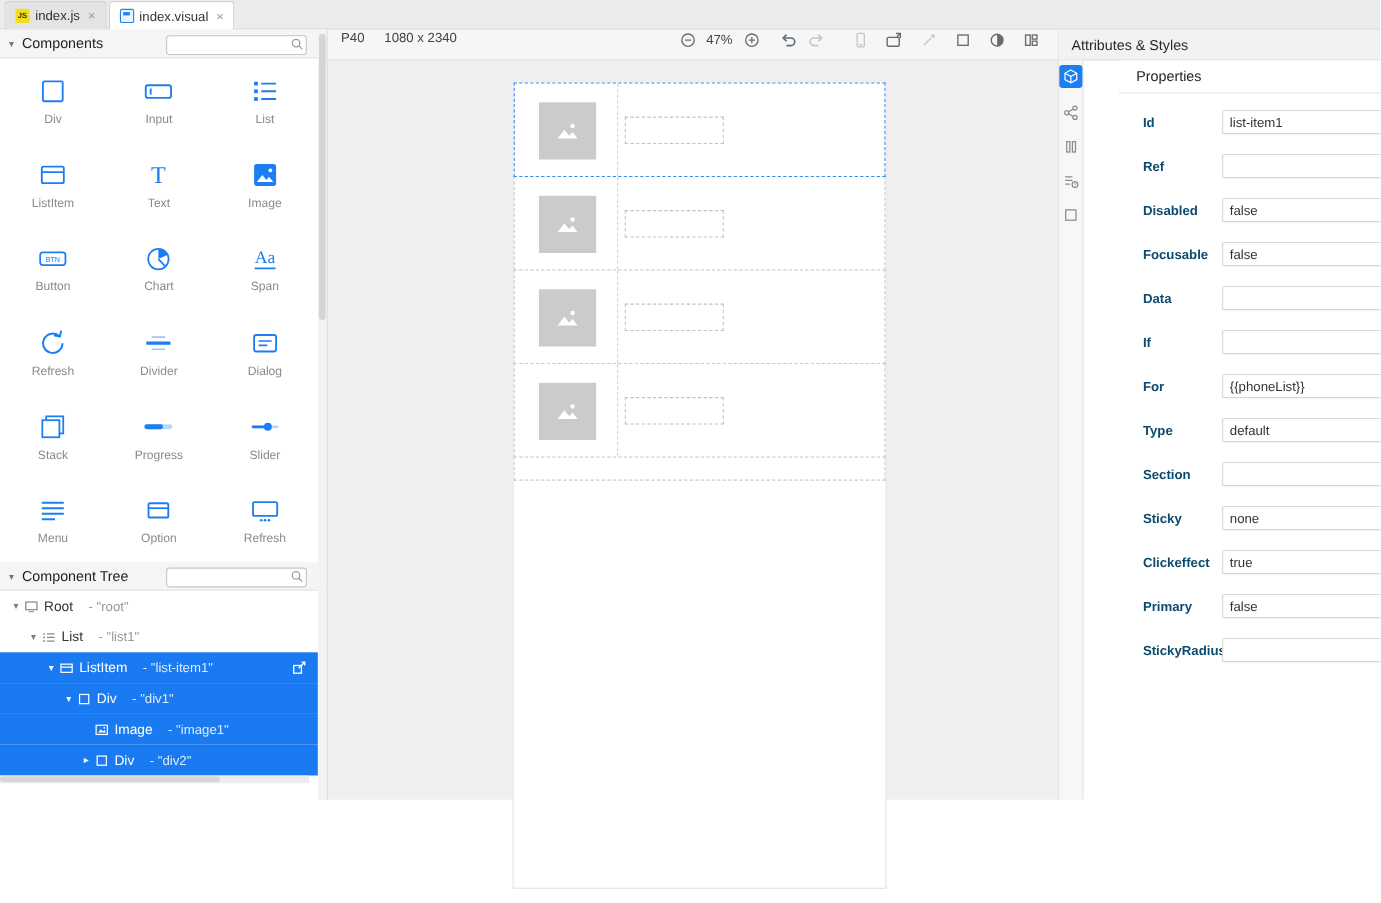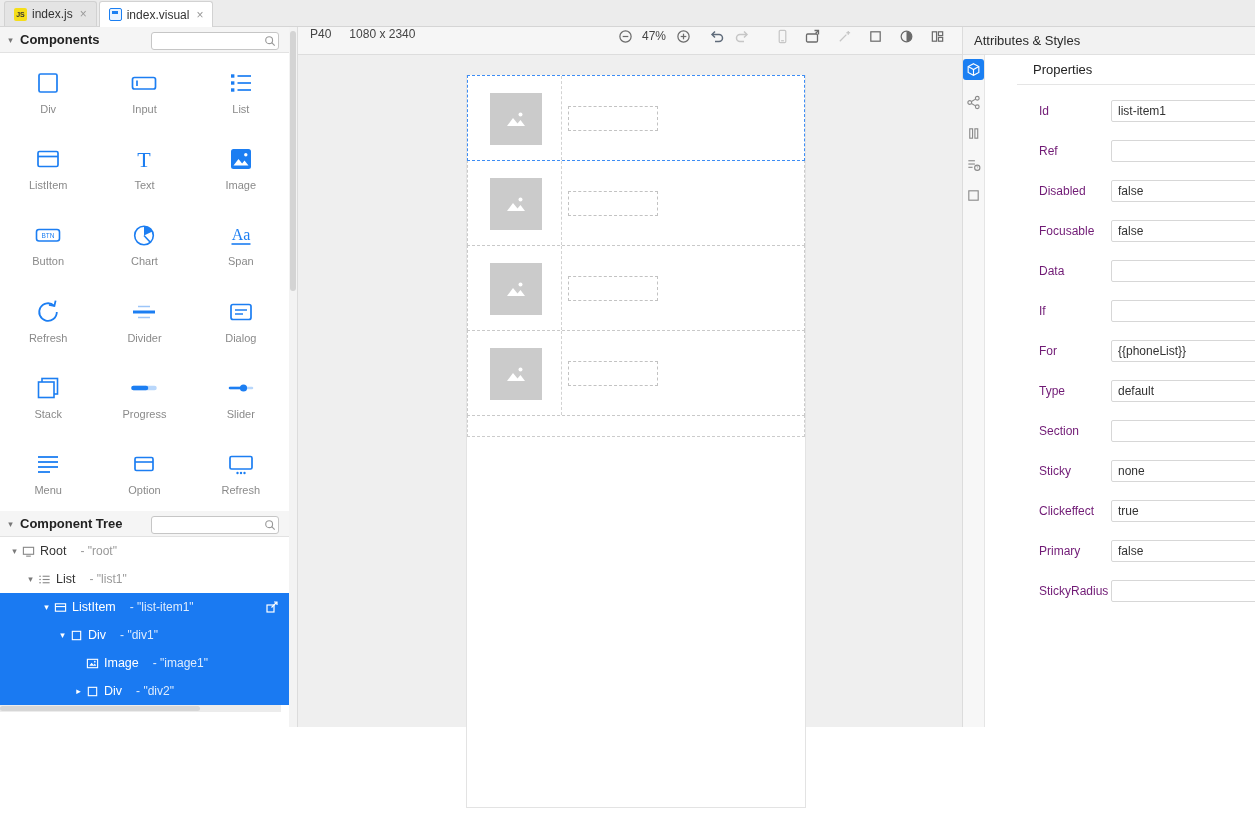--- a/index.html
+++ b/index.html
@@ -13,21 +13,21 @@
   .tab.active{background:#fff;height:26px;margin-bottom:-1px;}
   .tab .close{font-size:12px;color:#999;margin-left:2px;line-height:1;cursor:default;}
   .jsicon{width:13px;height:13px;background:#f5de19;border-radius:2px;display:flex;align-items:center;justify-content:center;font-size:7px;font-weight:bold;color:#333;}
   .visicon{width:13px;height:13px;border:1.5px solid #1b7ff2;border-radius:2px;position:relative;background:#eaf3ff;}
   .visicon::after{content:"";position:absolute;left:2px;top:2px;width:6px;height:3px;background:#1b7ff2;}
 
   
   .left-panel{position:absolute;top:27px;left:0;width:297px;bottom:0;background:#fff;}
   .section-header{height:26px;display:flex;align-items:center;padding:0 6px 0 5px;background:#f5f5f5;border-bottom:1px solid #e2e2e2;gap:4px;}
   .tri-h{font-size:9px;color:#777;width:11px;text-align:center;}
-  .section-title{font-size:13px;font-weight:700;color:#222;}
+  .section-title{font-size:13px;font-weight:400;color:#222;}
   .searchwrap{margin-left:auto;margin-right:12px;position:relative;width:128px;height:18px;}
   .searchwrap input{width:100%;height:100%;border:1px solid #c6c6c6;border-radius:3px;font-size:11px;padding:0 18px 0 6px;outline:none;background:#fff;font-family:inherit;}
   .mag{position:absolute;right:3px;top:2px;color:#999;}
 
   .comp-grid{display:grid;grid-template-columns:repeat(3,1fr);grid-auto-rows:1fr;height:458px;width:289px;}
   .comp-cell{display:flex;flex-direction:column;align-items:center;justify-content:center;gap:5px;cursor:default;}
   .cicon{color:#1c7ef2;height:30px;display:flex;align-items:center;justify-content:center;}
   .cicon svg{display:block;}
   .comp-label{font-size:11px;color:#8a8a8a;}
 
@@ -72,21 +72,21 @@
   .right-region{position:absolute;top:27px;left:962px;right:0;bottom:0;border-left:1px solid #dcdcdc;background:#fff;display:flex;flex-direction:column;}
   .right-header{height:28px;background:#f2f2f2;border-bottom:1px solid #e0e0e0;display:flex;align-items:center;padding:0 11px;font-size:13px;color:#2a2a2a;flex:0 0 28px;}
   .right-body{flex:1;display:flex;min-height:0;gap:32px;}
   .side-strip{width:26px;background:#f7f7f7;border-right:1px solid #e5e5e5;display:flex;flex-direction:column;align-items:center;padding-top:4px;gap:13px;}
   .cube-btn{width:21px;height:21px;background:#1b7ff2;border-radius:3px;display:flex;align-items:center;justify-content:center;cursor:default;}
   .strip-btn{width:18px;height:18px;display:flex;align-items:center;justify-content:center;color:#8a8a8a;cursor:default;}
   .right-panel{flex:1;background:#fff;display:flex;flex-direction:column;}
   .prop-tab{height:30px;display:flex;align-items:center;padding:0 16px;font-size:13px;color:#222;border-bottom:1px solid #e5e5e5;flex:0 0 30px;}
   .form{padding:6px 13px 0 22px;}
   .form-row{display:flex;align-items:center;height:40px;}
-  .form-label{width:72px;font-size:12px;color:#701a75;flex:0 0 72px;}
+  .form-label{width:72px;font-size:12px;color:#0c4a6e;flex:0 0 72px;font-weight:bold;}
   .form-input{flex:1;height:22px;border:1px solid #d7d7d7;border-radius:2px;font-size:12px;color:#333;padding:0 6px;background:#fff;outline:none;font-family:inherit;}
 </style>
 </head>
 <body>
 
 <div class="app">
 
   <div class="tabbar">
     <div class="tab">
       <span class="jsicon">JS</span>

